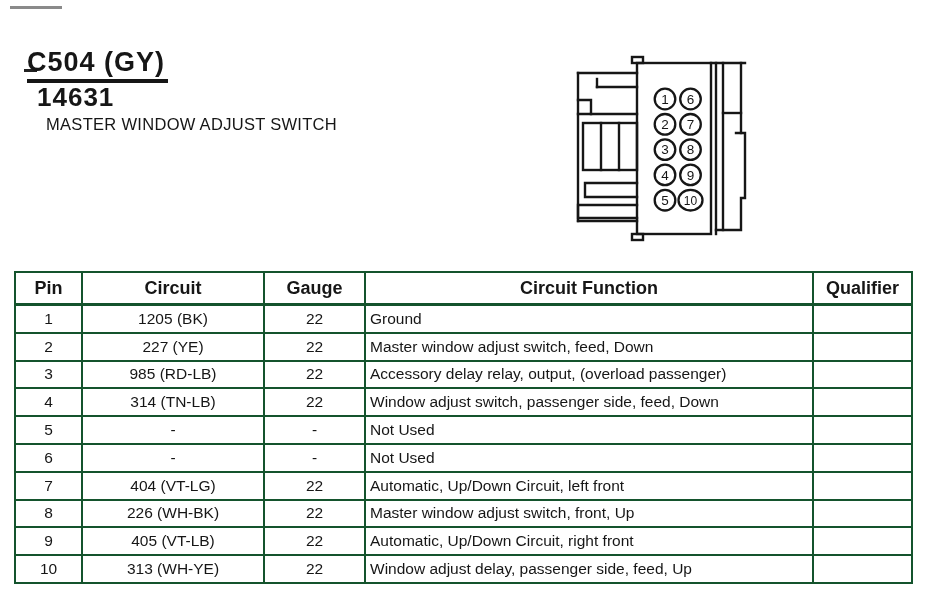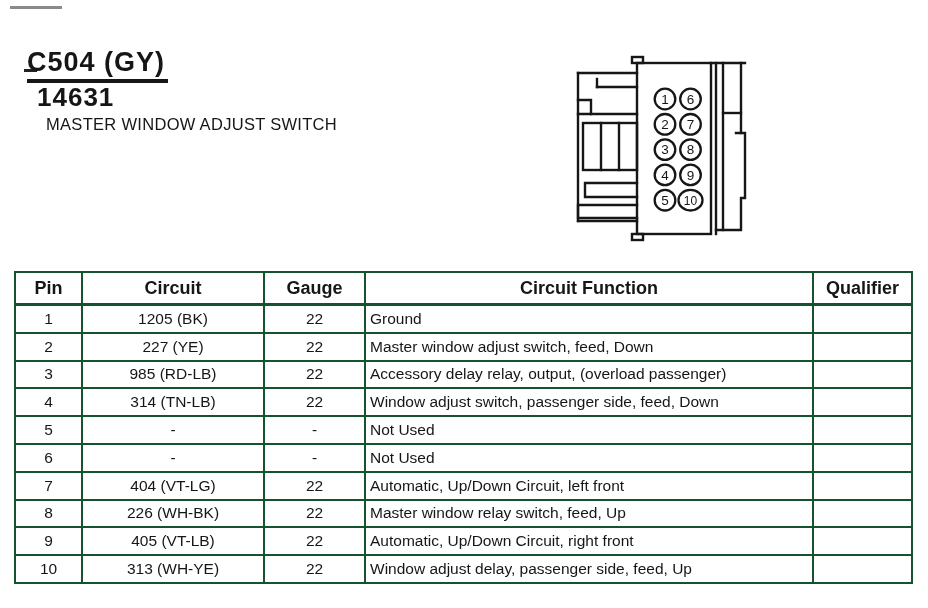--- a/index.html
+++ b/index.html
@@ -171,21 +171,21 @@
     <td>404 (VT-LG)</td>
     <td>22</td>
     <td class="fn">Automatic, Up/Down Circuit, left front</td>
     <td></td>
   </tr>
 
   <tr>
     <td>8</td>
     <td>226 (WH-BK)</td>
     <td>22</td>
-    <td class="fn">Master window relay switch, feed, Up</td>
+    <td class="fn">Master window adjust switch, front, Up</td>
     <td></td>
   </tr>
 
   <tr>
     <td>9</td>
     <td>405 (VT-LB)</td>
     <td>22</td>
     <td class="fn">Automatic, Up/Down Circuit, right front</td>
     <td></td>
   </tr>

